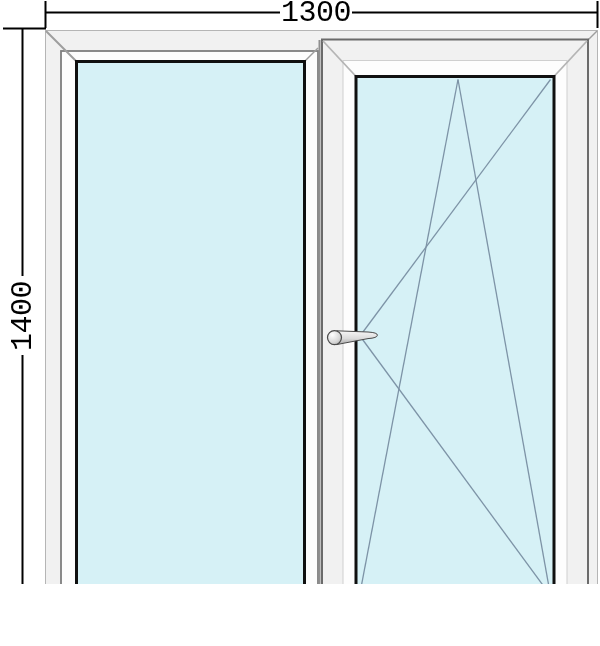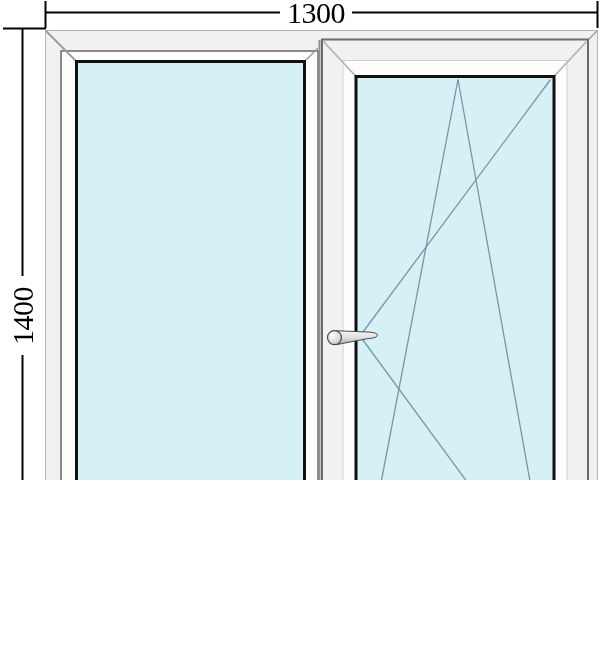--- a/index.html
+++ b/index.html
@@ -1,18 +1,18 @@
 <!DOCTYPE html>
 <html><head>
 <meta charset="utf-8">
 <style>
   html,body{margin:0;padding:0;background:#ffffff;}
   #stage{
-    position:relative;width:600px;height:480px;background:#ffffff;overflow:hidden;
-    font-family:Liberation Serif, serif;
+    position:relative;width:600px;height:584px;background:#ffffff;overflow:hidden;
+    font-family:Liberation Mono, monospace;
   }
   #drawing{position:absolute;left:0;top:0;}
   .dim-label{
     position:absolute;color:#000;font-size:30px;line-height:1;white-space:nowrap;
     letter-spacing:-0.5px;
   }
   #dim-width-label{left:316px;top:13px;transform:translate(-50%,-50%);}
   #dim-height-label{left:23px;top:316px;transform:translate(-50%,-50%) rotate(-90deg);}
 </style>
 </head>

